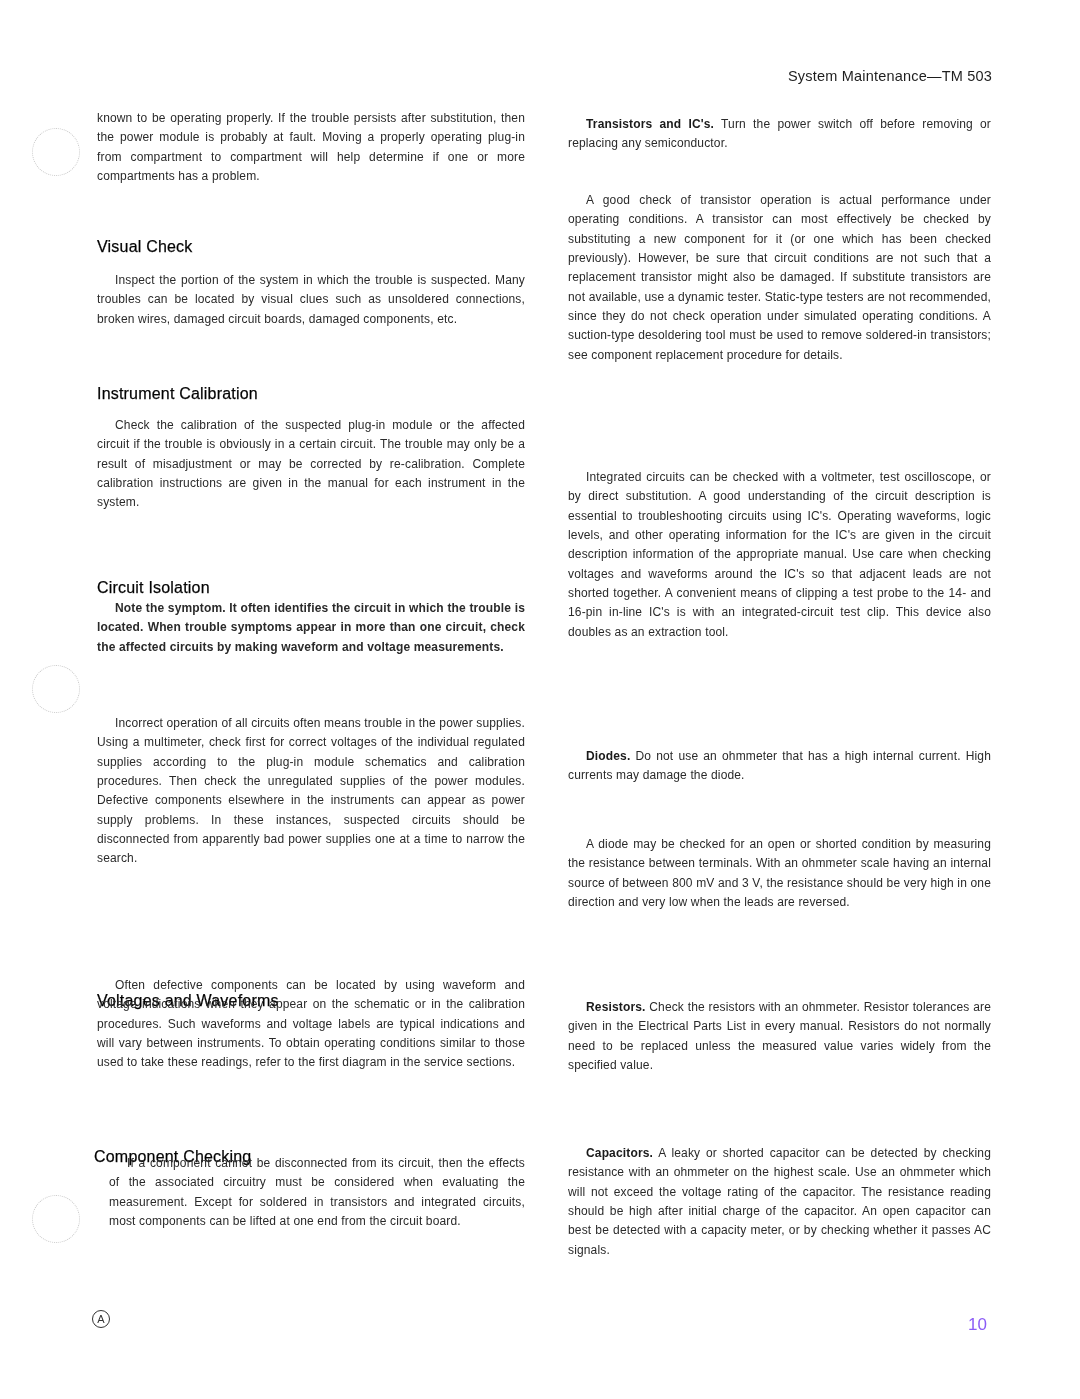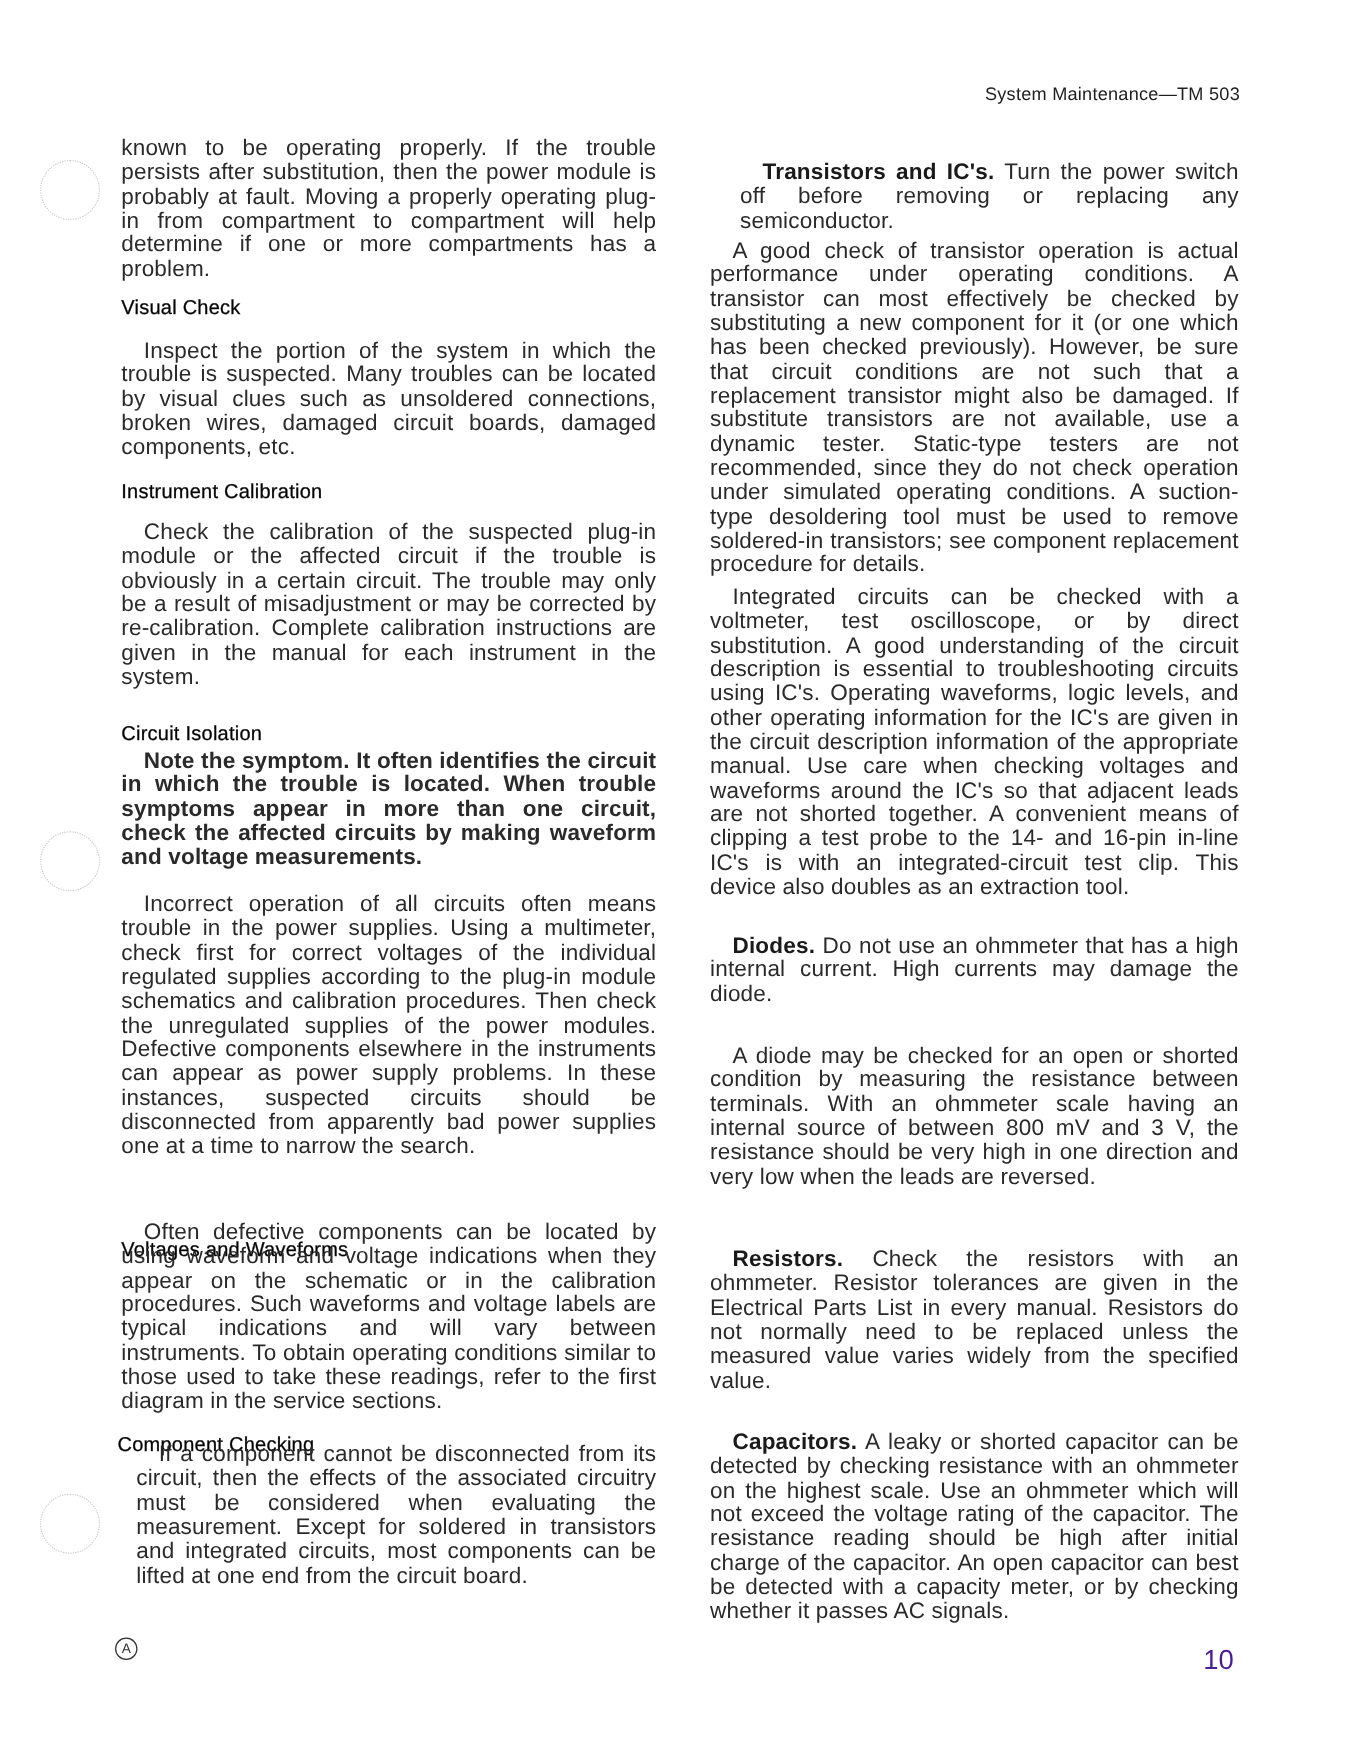--- a/index.html
+++ b/index.html
@@ -32,21 +32,21 @@
     .column {
       position: absolute;
       top: 107px;
       width: 428px;
     }
     .col-left { left: 97px; }
     .col-right { left: 568px; width: 423px; }
 
     p.body {
       margin: 0;
-      font-size: 18px;
+      font-size: 12px;
       line-height: 19.35px;
       text-align: justify;
       color: #2a2a2a;
       letter-spacing: 0.15px;
     }
     p.body.indent { text-indent: 18px; }
     p.body .run-in {
       font-weight: bold;
       color: #1a1a1a;
     }
@@ -78,22 +78,22 @@
       border-radius: 50%;
       font-size: 11px;
       line-height: 16px;
       text-align: center;
       color: #333;
     }
     .page-number {
       position: absolute;
       right: 93px;
       top: 1315px;
-      font-size: 22px;
-      color: #4c1d95;
+      font-size: 17px;
+      color: #8b5cf6;
     }
   </style>
 </head>
 <body>
 
 <div class="page">
 
   <div class="punch-hole" style="top:128px;"></div>
   <div class="punch-hole" style="top:665px;"></div>
   <div class="punch-hole" style="top:1195px;"></div>
@@ -116,21 +116,21 @@
 
     <h2 class="section-heading abs" style="top:837px;margin-top:48px;">Voltages and Waveforms</h2>
     <p class="body indent abs" style="top:869px;">Often defective components can be located by using waveform and voltage indications when they appear on the schematic or in the calibration procedures. Such waveforms and voltage labels are typical indications and will vary between instruments. To obtain operating conditions similar to those used to take these readings, refer to the first diagram in the service sections.</p>
 
     <h2 class="section-heading abs" style="top:1041px; left:-3px;">Component Checking</h2>
     <p class="body indent abs" style="top:1047px; left:-3px;margin-left:15px;">If a component cannot be disconnected from its circuit, then the effects of the associated circuitry must be considered when evaluating the measurement. Except for soldered in transistors and integrated circuits, most components can be lifted at one end from the circuit board.</p>
   </div>
 
   <div class="column col-right">
 
-    <p class="body indent abs" style="top:21px;margin-left:24px;"><span class="run-in">Transistors and IC's.</span><span> Turn the power switch off before removing or replacing any semiconductor.</span></p>
+    <p class="body indent abs" style="top:8px;"><span class="run-in">Transistors and IC's.</span><span> Turn the power switch off before removing or replacing any semiconductor.</span></p>
 
     <p class="body indent abs" style="top:84px;">A good check of transistor operation is actual performance under operating conditions. A transistor can most effectively be checked by substituting a new component for it (or one which has been checked previously). However, be sure that circuit conditions are not such that a replacement transistor might also be damaged. If substitute transistors are not available, use a dynamic tester. Static-type testers are not recommended, since they do not check operation under simulated operating conditions. A suction-type desoldering tool must be used to remove soldered-in transistors; see component replacement procedure for details.</p>
 
     <p class="body indent abs" style="top:361px;">Integrated circuits can be checked with a voltmeter, test oscilloscope, or by direct substitution. A good understanding of the circuit description is essential to troubleshooting circuits using IC's. Operating waveforms, logic levels, and other operating information for the IC's are given in the circuit description information of the appropriate manual. Use care when checking voltages and waveforms around the IC's so that adjacent leads are not shorted together. A convenient means of clipping a test probe to the 14- and 16-pin in-line IC's is with an integrated-circuit test clip. This device also doubles as an extraction tool.</p>
 
     <p class="body indent abs" style="top:640px;"><span class="run-in">Diodes.</span><span> Do not use an ohmmeter that has a high internal current. High currents may damage the diode.</span></p>
 
     <p class="body indent abs" style="top:728px;">A diode may be checked for an open or shorted condition by measuring the resistance between terminals. With an ohmmeter scale having an internal source of between 800 mV and 3 V, the resistance should be very high in one direction and very low when the leads are reversed.</p>
 
     <p class="body indent abs" style="top:891px;"><span class="run-in">Resistors.</span><span> Check the resistors with an ohmmeter. Resistor tolerances are given in the Electrical Parts List in every manual. Resistors do not normally need to be replaced unless the measured value varies widely from the specified value.</span></p>

